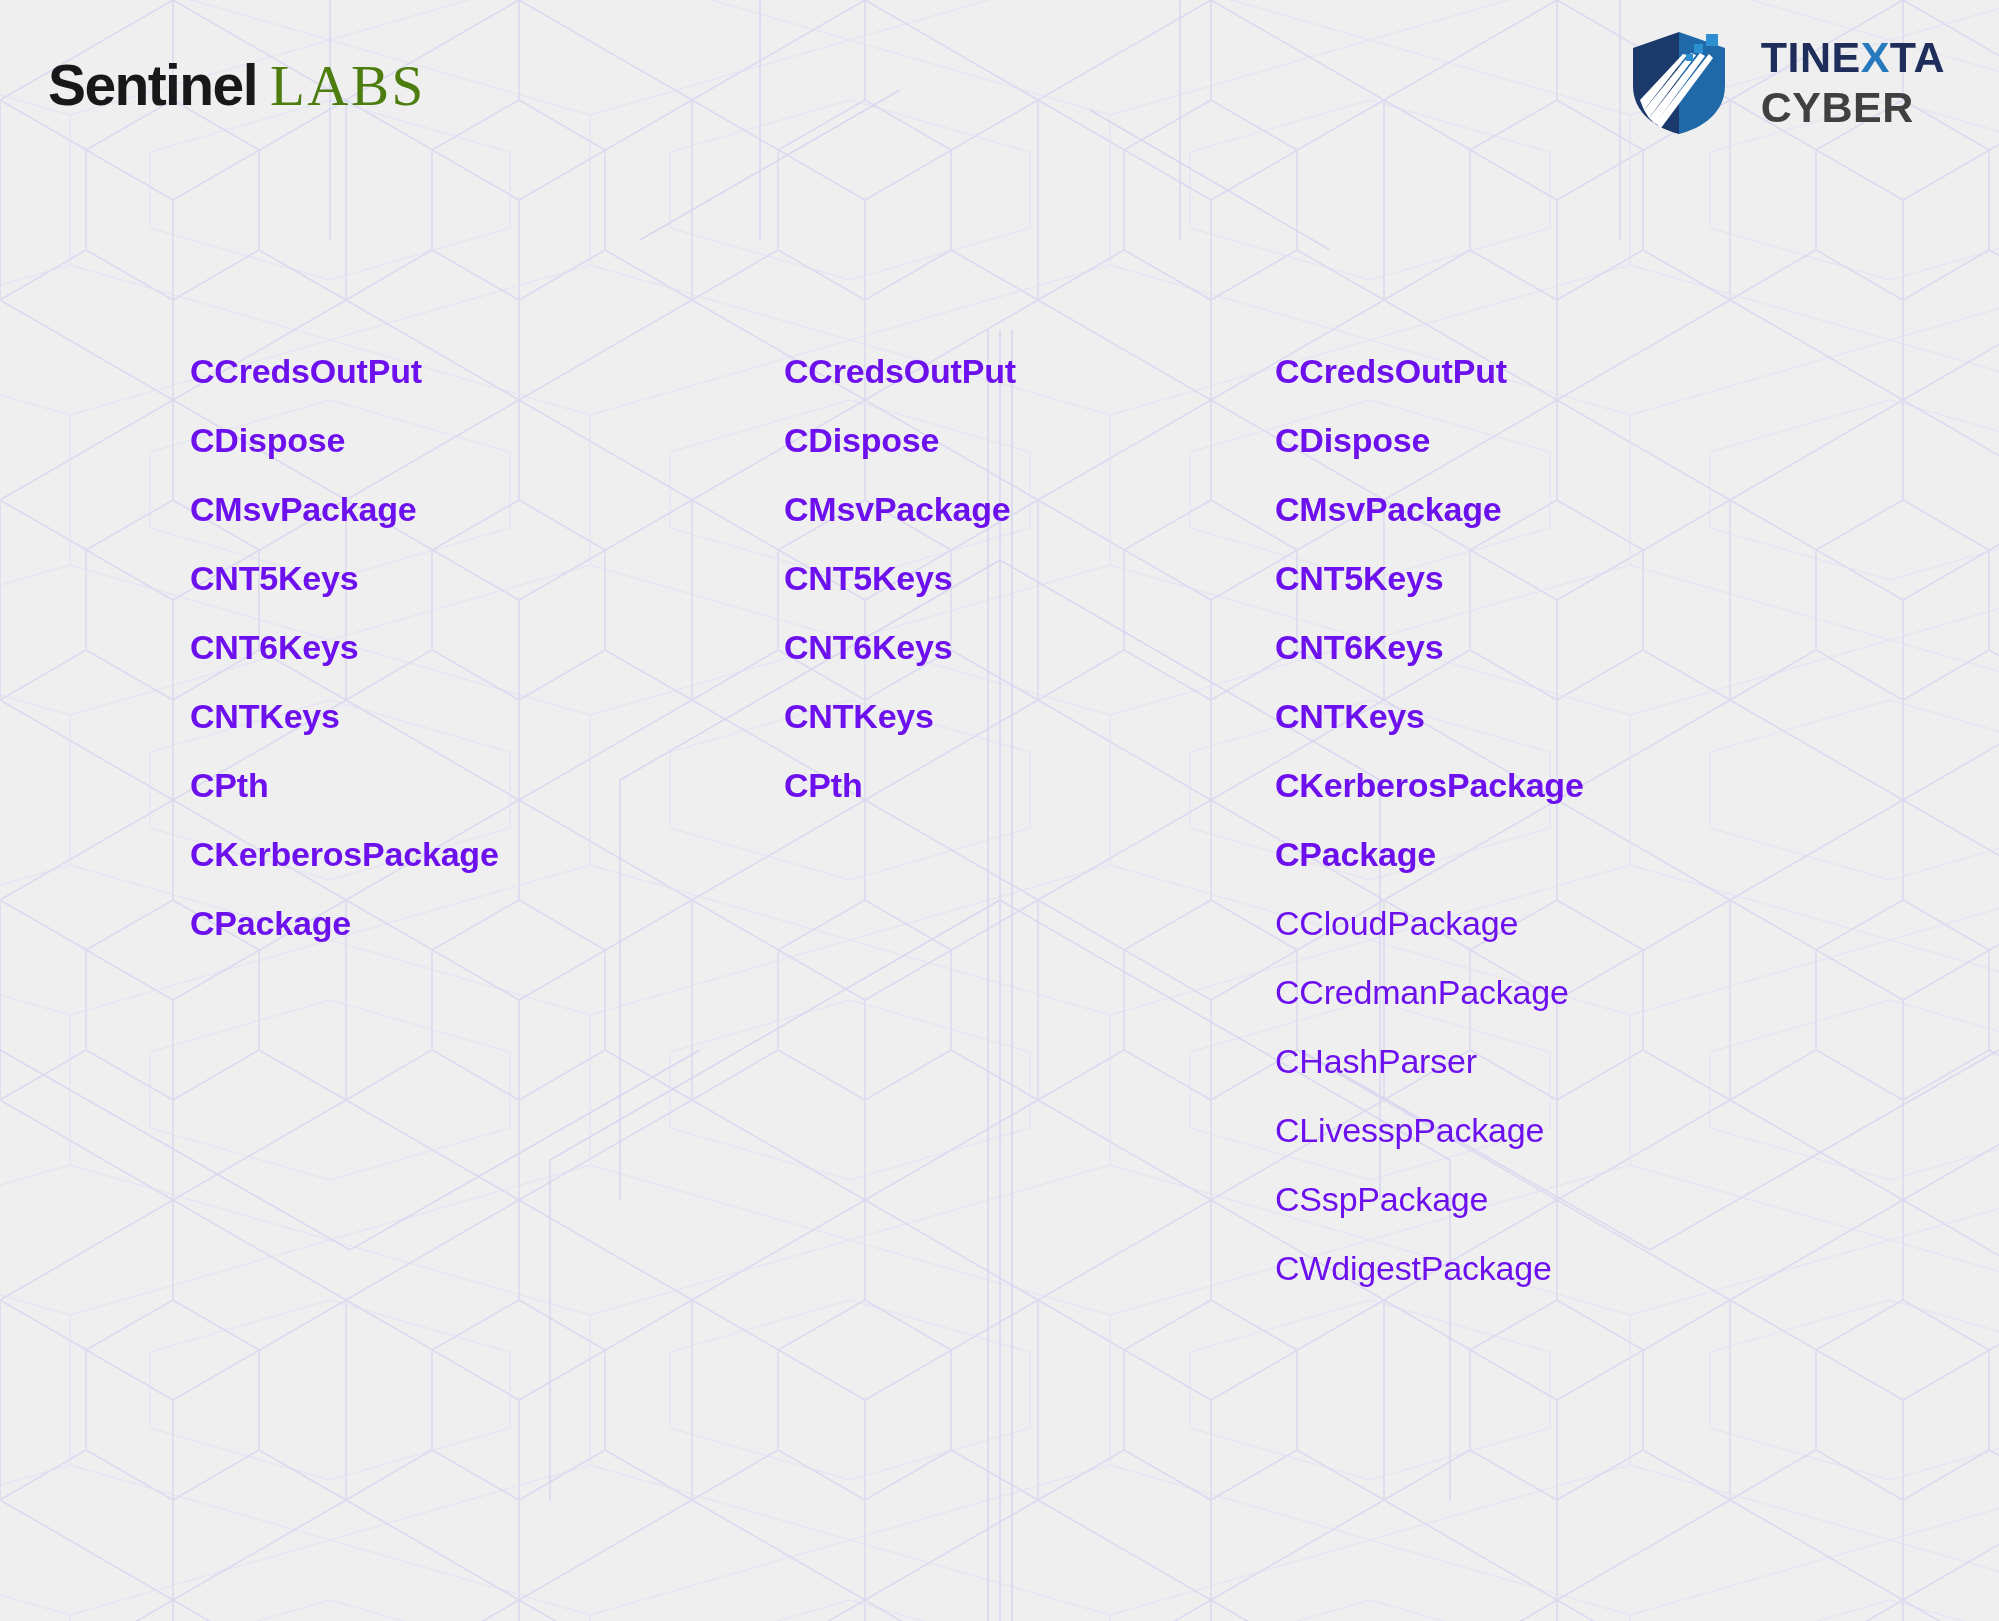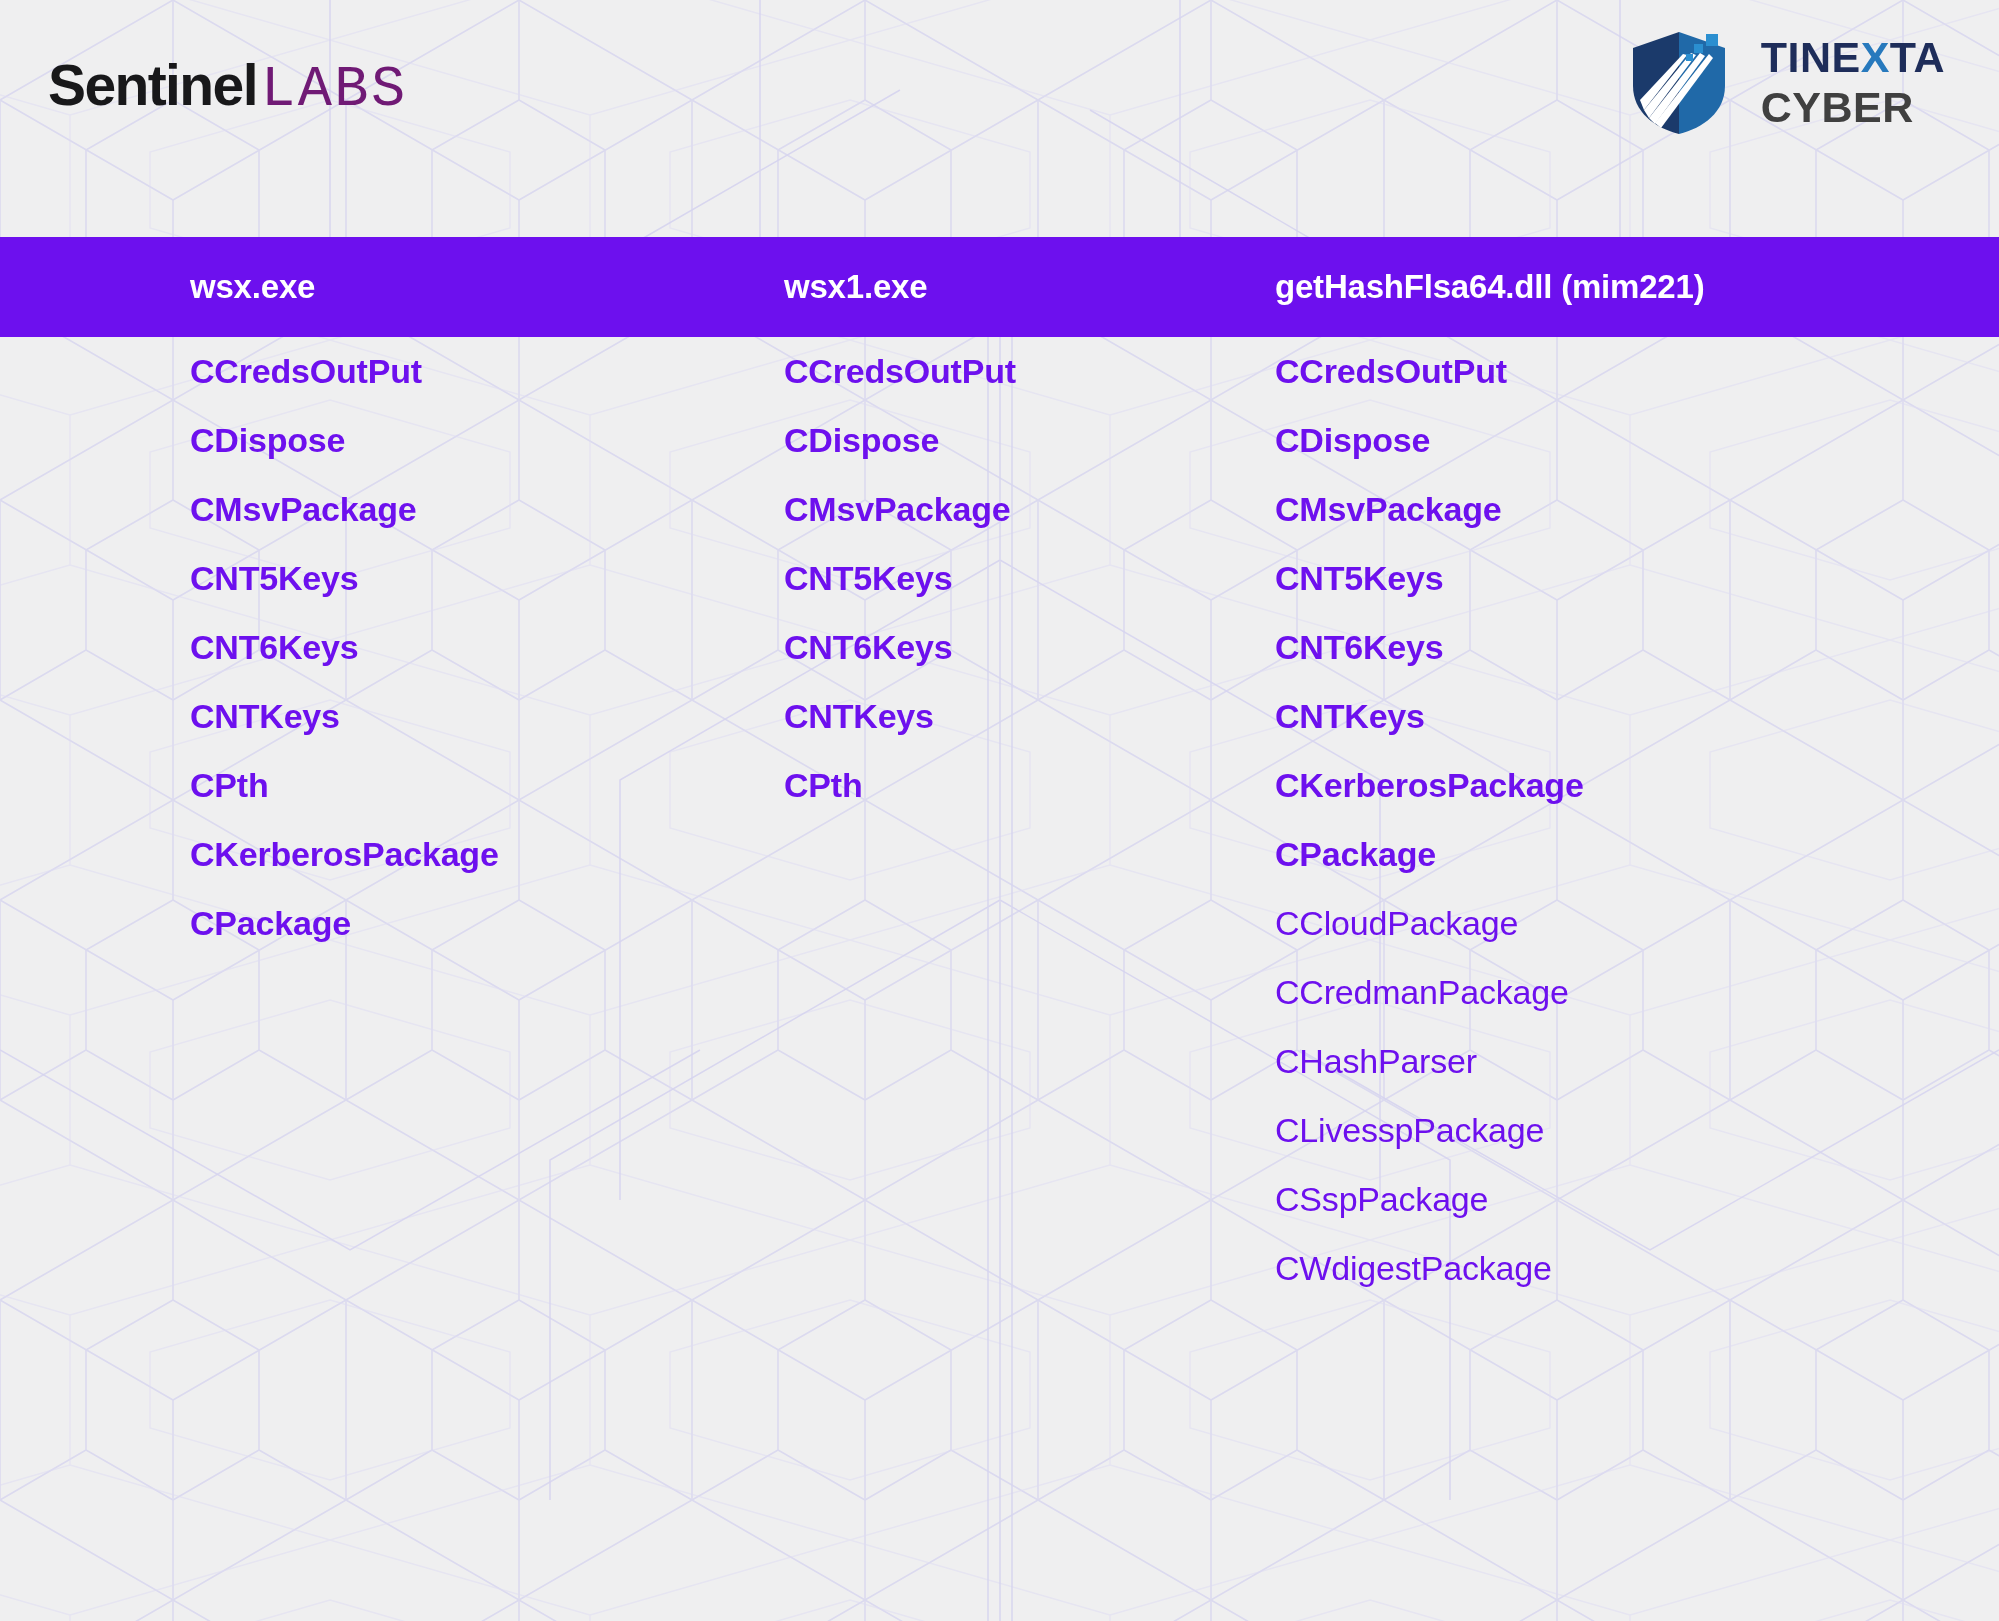--- a/index.html
+++ b/index.html
@@ -56,23 +56,23 @@
     font-size: 57px;
     font-weight: 700;
     letter-spacing: -1.6px;
     color: #18181a;
     font-family: "Liberation Sans", sans-serif;
   }
   .sl-logo .sl-labs {
     font-size: 57px;
     font-weight: 300;
     letter-spacing: 2.5px;
-    color: #701a75;
-    font-family: Liberation Mono, monospace;
-    margin-left: 4px;
+    color: #4d7c0f;
+    font-family: Liberation Serif, serif;
+    margin-left: 13px;
   }
 
   .tx-logo {
     position: absolute;
     right: 54px;
     top: 28px;
     display: flex;
     align-items: center;
     gap: 30px;
     white-space: nowrap;
@@ -220,25 +220,20 @@
           <rect x="59" y="26" width="7" height="7"></rect>
         </g>
       </svg>
       <div class="tx-words">
         <div class="tx-line1"><span>TINE</span><span class="tx-x">X</span><span>TA</span></div>
         <div class="tx-line2">CYBER</div>
       </div>
     </div>
   </div>
 
-  <div class="table-header">
-    <div class="col-head c1">wsx.exe</div>
-    <div class="col-head c2">wsx1.exe</div>
-    <div class="col-head c3">getHashFlsa64.dll (mim221)</div>
-  </div>
 
   <div class="columns">
     <div class="col c1">
         <div class="entry bold">CCredsOutPut</div>
         <div class="entry bold">CDispose</div>
         <div class="entry bold">CMsvPackage</div>
         <div class="entry bold">CNT5Keys</div>
         <div class="entry bold">CNT6Keys</div>
         <div class="entry bold">CNTKeys</div>
         <div class="entry bold">CPth</div>

